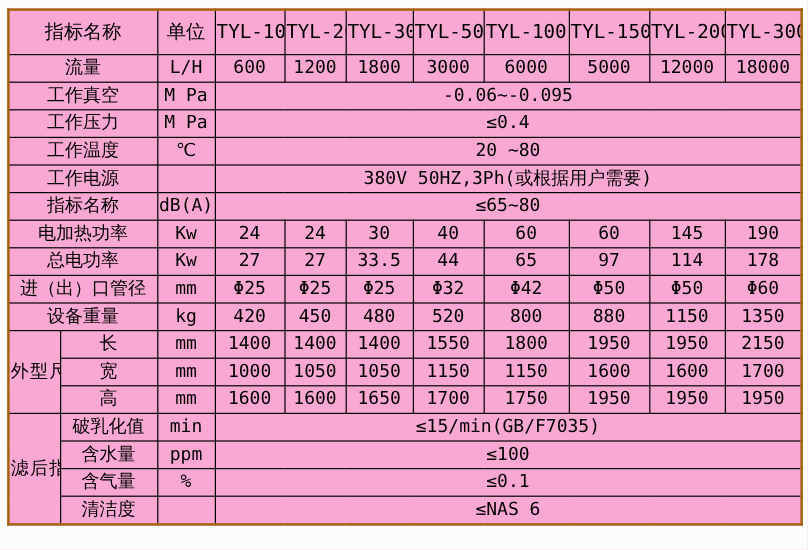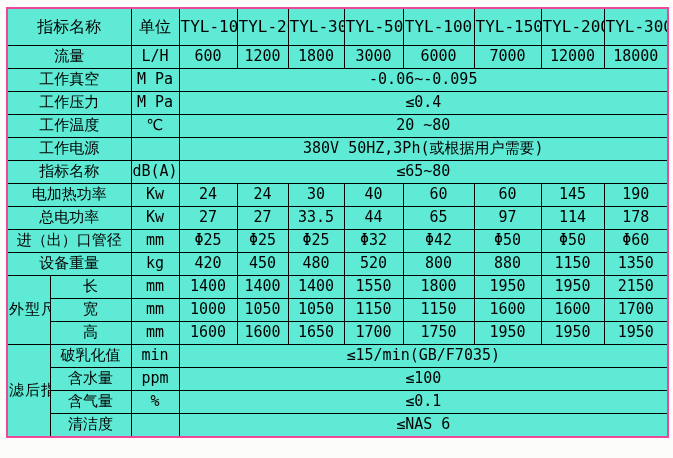--- a/index.html
+++ b/index.html
@@ -10,22 +10,22 @@
     height: 458px;
     overflow: hidden;
     font-family: "DejaVu Sans Mono", "DejaVu Sans", "Liberation Sans", monospace, sans-serif;
     color: #000;
   }
   table.spec {
     border-collapse: collapse;
     table-layout: fixed;
     margin: 7px 0 0 6px;
     width: 661px;
-    background: #5eead4;
-    border: 2px solid #ec4899;
+    background: #f9a8d4;
+    border: 2px solid #a16207;
   }
   table.spec td {
     border: 1px solid #000;
     text-align: center;
     vertical-align: middle;
     padding: 0 1px;
     font-size: 15px;
     line-height: 1.05;
     white-space: nowrap;
     overflow: hidden;
@@ -78,21 +78,21 @@
   </tr>
 
   <tr class="datarow">
     <td colspan="2" class="lbl">流量</td>
     <td class="unit">L/H</td>
     <td class="val">600</td>
     <td class="val">1200</td>
     <td class="val">1800</td>
     <td class="val">3000</td>
     <td class="val">6000</td>
-    <td class="val">7000</td>
+    <td class="val">5000</td>
     <td class="val">12000</td>
     <td class="val">18000</td>
   </tr>
 
   <tr class="datarow">
     <td colspan="2" class="lbl">工作真空</td>
     <td class="unit">M Pa</td>
     <td colspan="8" class="merged">-0.06~-0.095</td>
   </tr>
 

